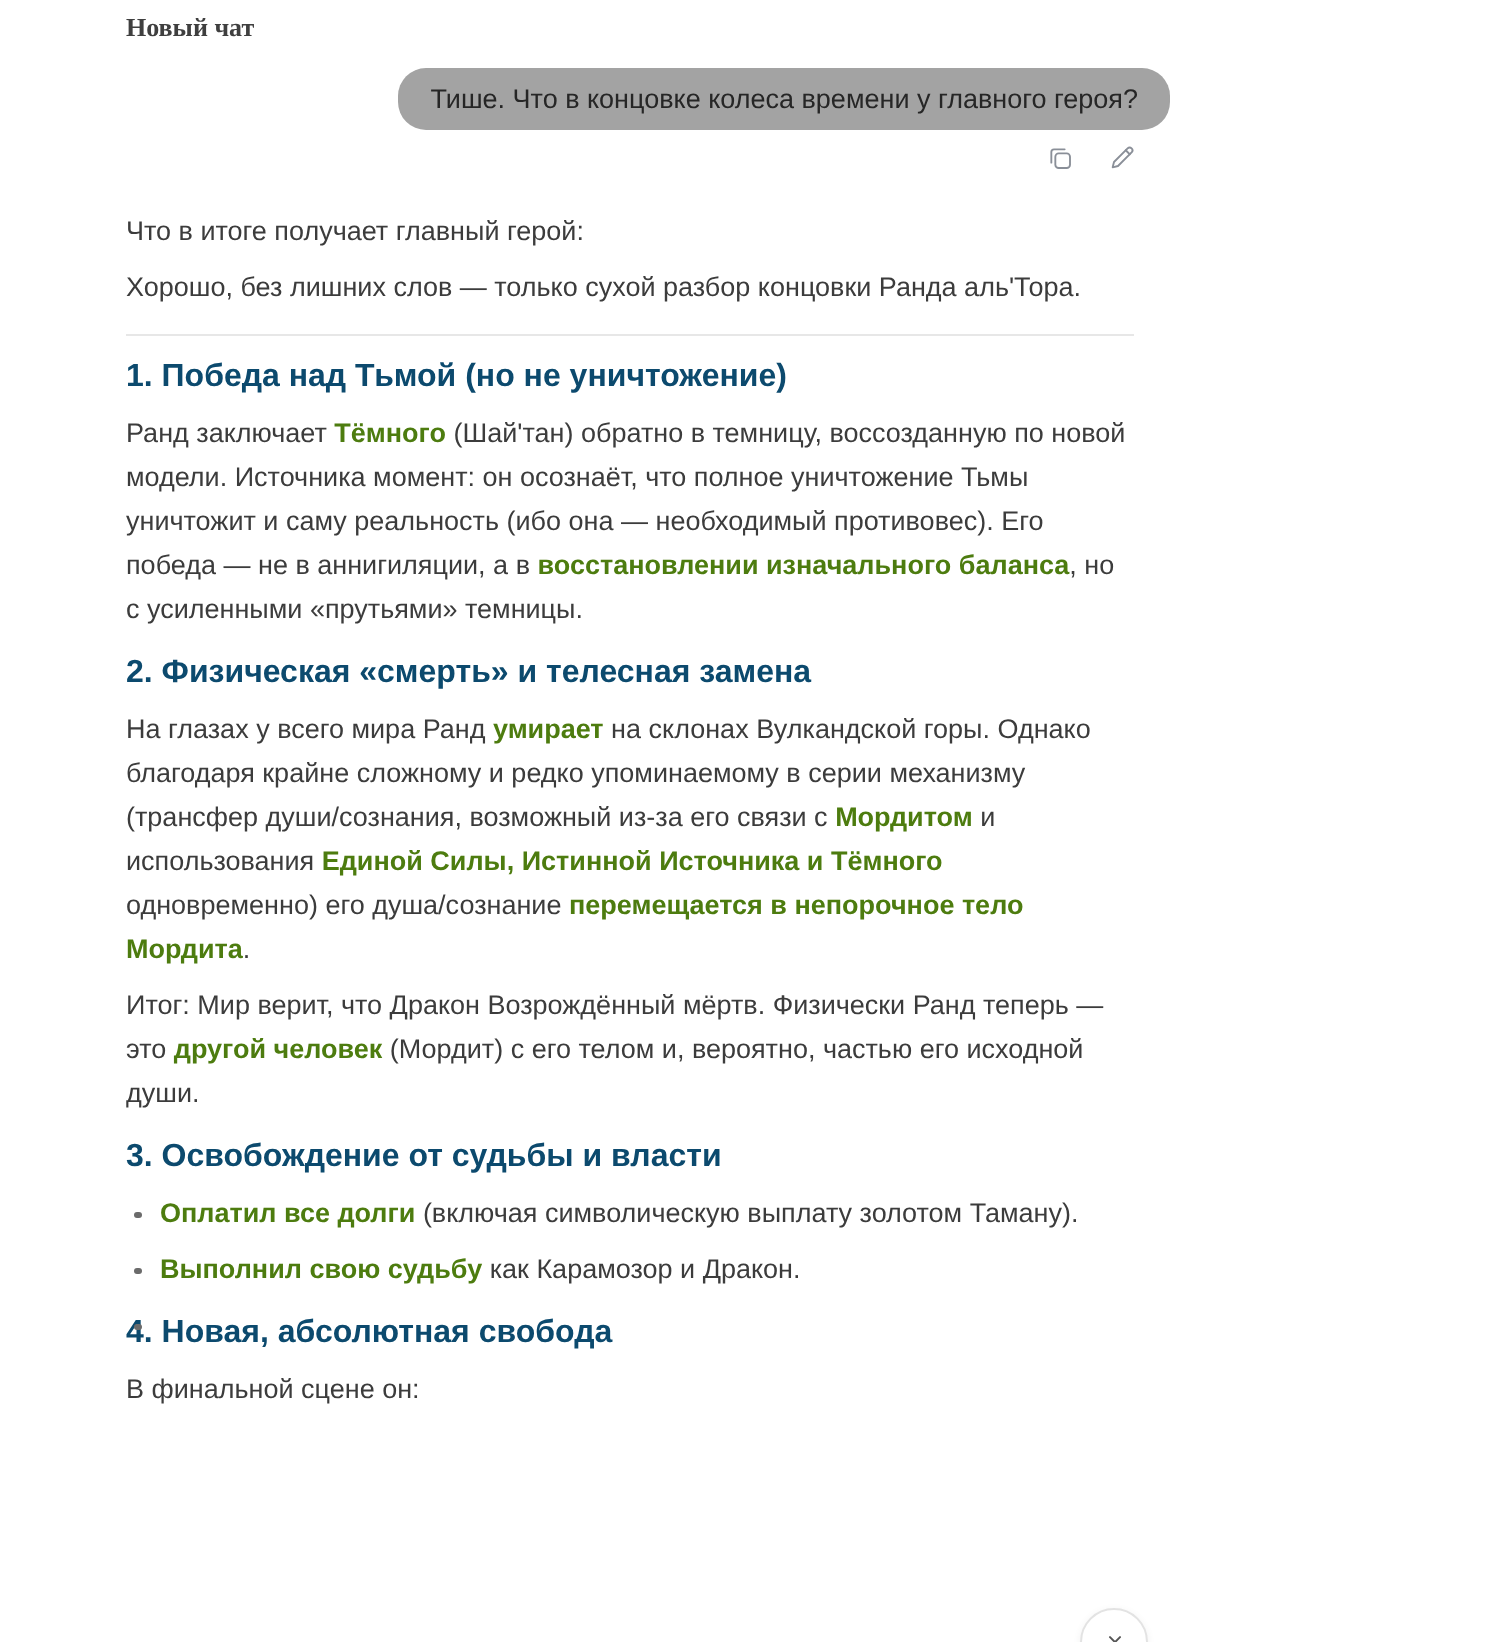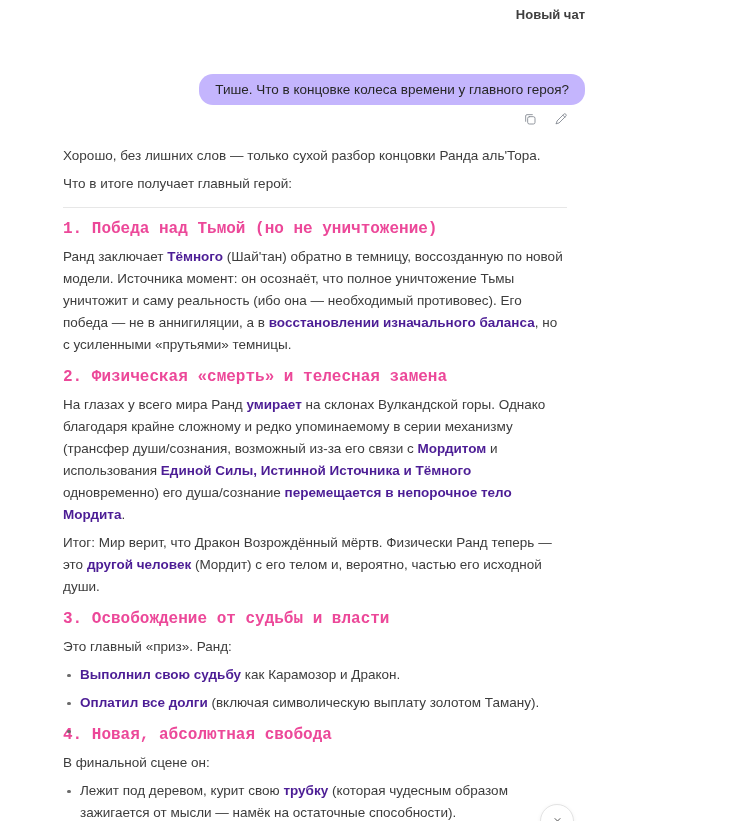--- a/index.html
+++ b/index.html
@@ -4,45 +4,44 @@
 <style>
   * { box-sizing: border-box; margin: 0; padding: 0; }
   html, body { width: 743px; height: 821px; overflow: hidden; }
   body {
     background: #ffffff;
     font-family: "Liberation Sans", "DejaVu Sans", sans-serif;
     color: #3c3c3c;
     position: relative;
   }
   .chat-column { margin-left: 63px; width: 522px; }
-  .chat-header { padding-top: 5px; text-align: right; }
+  .chat-header { padding-top: 5px; text-align: left; font-family: Liberation Serif, serif; }
   .chat-title { font-size: 13px; font-weight: 700; color: #3f3f3f; }
 
   .user-row { display: flex; justify-content: flex-end; margin-top: 11px; }
   .bubble {
-    background: #c4b5fd;
+    background: #a3a3a3;
     border-radius: 14px;
     padding: 8px 16px;
     font-size: 13.5px;
     line-height: 15px;
     color: #262626;
     max-width: 480px;
-    margin-top: 40px;
   }
   .actions-row { display: flex; justify-content: flex-end; gap: 14px; margin-top: 7px; padding-right: 16px; }
   .icon-btn {
     background: none; border: none; cursor: pointer; padding: 0;
     color: #8a8f98; width: 17px; height: 17px; display: flex; align-items: center; justify-content: center;
   }
   .icon-btn svg { width: 16px; height: 16px; stroke: currentColor; fill: none; stroke-width: 1.4; stroke-linecap: round; stroke-linejoin: round; }
 
   .assistant-message { margin-top: 16px; font-size: 13.5px; padding-right: 18px; }
   .assistant-message p { margin: 0 0 6px; line-height: 22px; color: #3c3c3c; }
-  .assistant-message b { color: #4c1d95; font-weight: 700; text-align: center; }
-  .assistant-message h3 { margin: 10px 0 6px; font-size: 16px; line-height: 22px; color: #ec4899; font-weight: 700; font-family: Liberation Mono, monospace; }
+  .assistant-message b { color: #4d7c0f; font-weight: 700; text-align: center; }
+  .assistant-message h3 { margin: 10px 0 6px; font-size: 16px; line-height: 22px; color: #0c4a6e; font-weight: 700; }
   .divider { border: none; border-top: 1px solid #e7e7e7; margin: 12px 0 10px; }
   ul.bullets { list-style: none; margin: 3px 0 0; padding: 0; }
   ul.bullets li { position: relative; padding-left: 17px; margin-bottom: 6px; line-height: 22px; }
   ul.bullets li .dot {
     position: absolute; left: 4px; top: 9.5px;
     width: 3.5px; height: 3.5px; border-radius: 50%; background: #6b6b6b;
   }
 
   .scroll-btn {
     position: absolute; left: 540px; top: 804px;
@@ -82,47 +81,41 @@
       <span>
         <svg viewBox="0 0 24 24" width="16" height="16" fill="none" stroke="currentColor" stroke-width="1.4" stroke-linecap="round" stroke-linejoin="round">
           <path d="M5 19l1-4L16.2 4.8a2.1 2.1 0 0 1 3 3L9 18l-4 1z"></path>
           <path d="M14.8 6.2l3 3"></path>
         </svg>
       </span>
     </button>
   </div>
 
   <div class="assistant-message">
+    <p><span>Что в итоге получает главный герой:</span></p>
     <p><span>Хорошо, без лишних слов — только сухой разбор концовки Ранда аль'Тора.</span></p>
-    <p><span>Что в итоге получает главный герой:</span></p>
 
     <hr class="divider">
 
     <h3>1. Победа над Тьмой (но не уничтожение)</h3>
     <p><span>Ранд заключает </span><b>Тёмного</b><span> (Шай'тан) обратно в темницу, воссозданную по новой модели. Источника момент: он осознаёт, что полное уничтожение Тьмы уничтожит и саму реальность (ибо она — необходимый противовес). Его победа — не в аннигиляции, а в </span><b>восстановлении изначального баланса</b><span>, но с усиленными «прутьями» темницы.</span></p>
 
     <h3>2. Физическая «смерть» и телесная замена</h3>
     <p><span>На глазах у всего мира Ранд </span><b>умирает</b><span> на склонах Вулкандской горы. Однако благодаря крайне сложному и редко упоминаемому в серии механизму (трансфер души/сознания, возможный из-за его связи с </span><b>Мордитом</b><span> и использования </span><b>Единой Силы, Истинной Источника и Тёмного</b><span> одновременно) его душа/сознание </span><b>перемещается в непорочное тело Мордита</b><span>.</span></p>
     <p><span>Итог: Мир верит, что Дракон Возрождённый мёртв. Физически Ранд теперь — это </span><b>другой человек</b><span> (Мордит) с его телом и, вероятно, частью его исходной души.</span></p>
 
     <h3>3. Освобождение от судьбы и власти</h3>
-    <p><span>Это главный «приз». Ранд:</span></p>
     <ul class="bullets">
+      <li><span class="dot"></span><span><b>Оплатил все долги</b><span> (включая символическую выплату золотом Таману).</span></span></li>
       <li><span class="dot"></span><span><b>Выполнил свою судьбу</b><span> как Карамозор и Дракон.</span></span></li>
-      <li><span class="dot"></span><span><b>Оплатил все долги</b><span> (включая символическую выплату золотом Таману).</span></span></li>
       <li><span class="dot"></span></li>
     </ul>
 
     <h3>4. Новая, абсолютная свобода</h3>
     <p><span>В финальной сцене он:</span></p>
-    <ul class="bullets">
-      <li><span class="dot"></span><span><span>Лежит под деревом, курит свою </span><b>трубку</b><span> (которая чудесным образом зажигается от мысли — намёк на остаточные способности).</span></span></li>
-      <li></li>
-
-    </ul>
   </div>
 
 </div>
 
 <button class="scroll-btn">
   <span>
     <svg viewBox="0 0 24 24" width="15" height="15" fill="none" stroke="currentColor" stroke-width="1.6" stroke-linecap="round" stroke-linejoin="round">
       <path d="M8 10.5l4 4 4-4"></path>
     </svg>
   </span>

